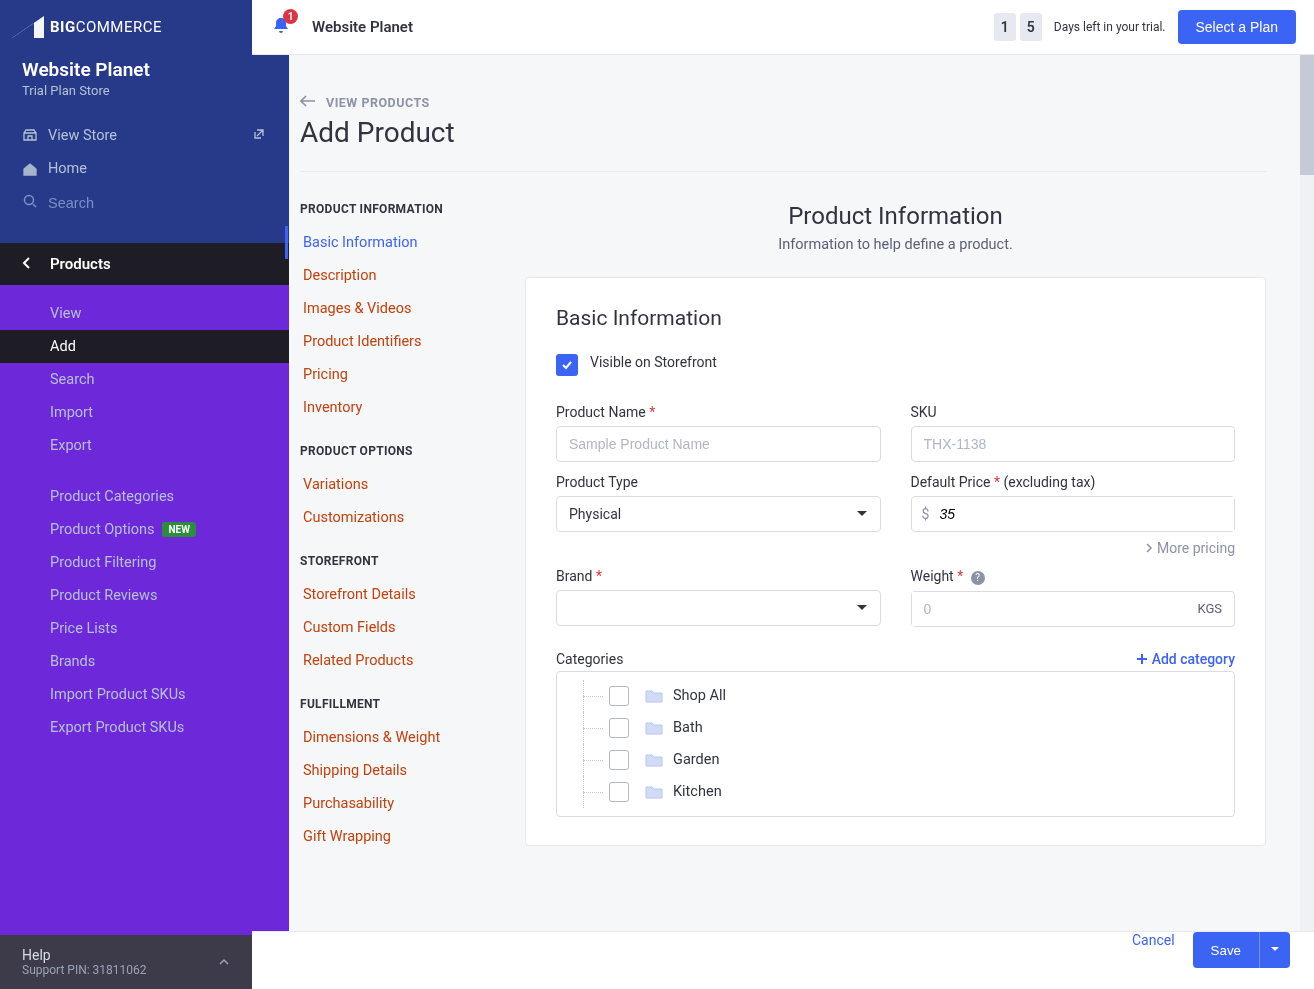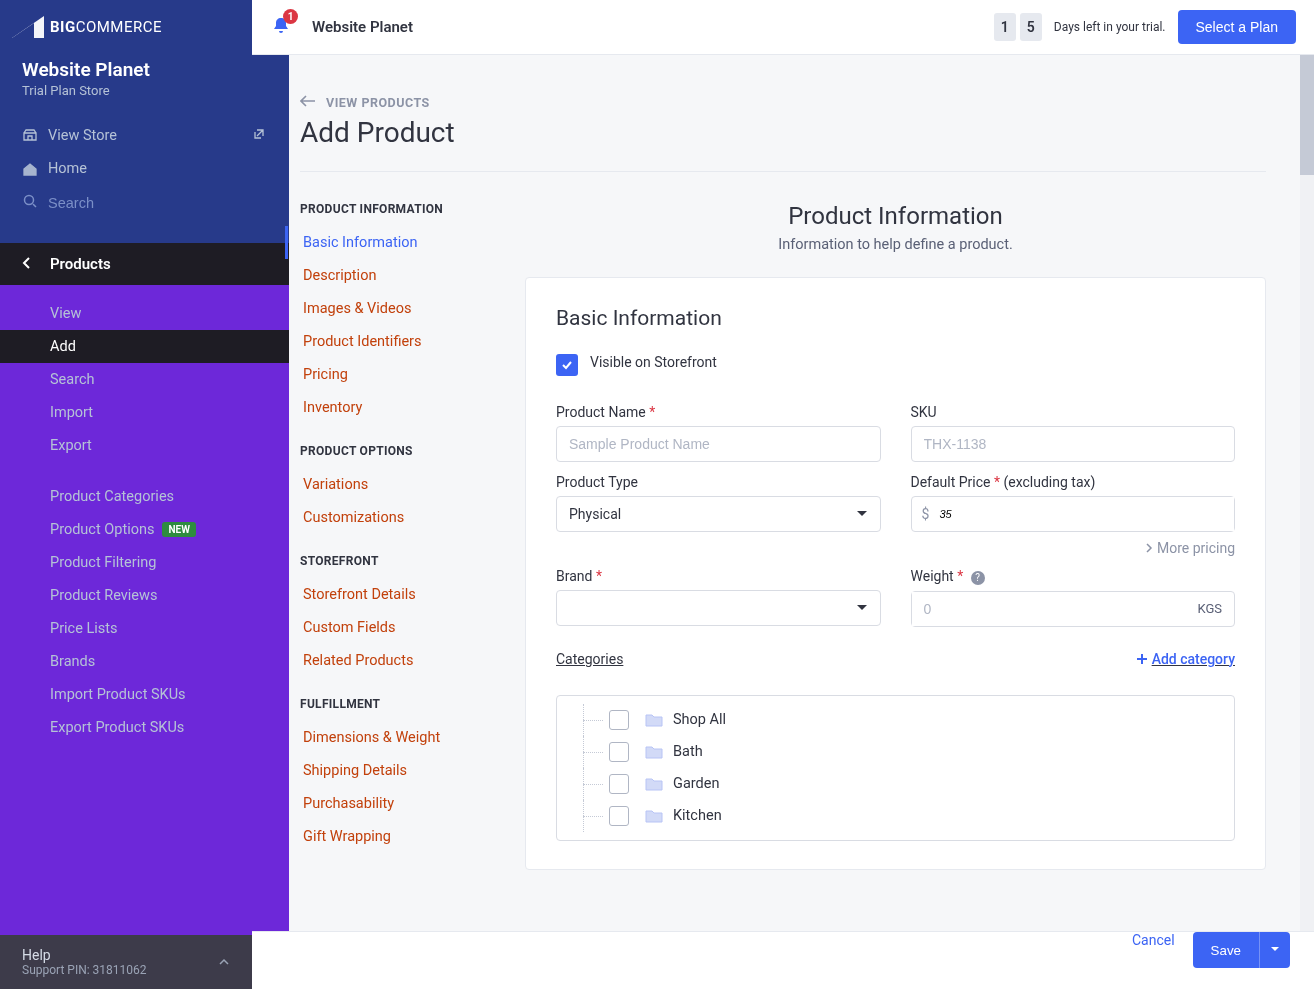--- a/index.html
+++ b/index.html
@@ -73,29 +73,29 @@
 
 .form-grid { display: grid; grid-template-columns: 1fr 1fr; gap: 12px 30px; }
 .form-field { }
 .form-label { font-size: 14px; color: #313440; margin-bottom: 6px; display: block; }
 .req { color: #db3643; }
 .form-input { width: 100%; height: 36px; border: 1px solid #d9dce3; border-radius: 4px; padding: 0 12px; font-size: 14px; color: #313440; outline: none; }
 .form-input::placeholder { color: #b0b6c4; }
 .form-select { width: 100%; height: 36px; border: 1px solid #d9dce3; border-radius: 4px; padding: 0 12px; font-size: 14px; color: #313440; display: flex; align-items: center; justify-content: space-between; cursor: pointer; background: #fff; }
 .input-prefix { display: flex; align-items: center; border: 1px solid #d9dce3; border-radius: 4px; height: 36px; }
 .input-prefix .prefix { padding: 0 10px; color: #8c93a6; }
-.input-prefix input { border: none; flex: 1; height: 100%; padding: 0 8px 0 0; outline: none; font-size: 11px; font-style: italic; }
+.input-prefix input { border: none; flex: 1; height: 100%; padding: 0 8px 0 0; outline: none; font-size: 14px; font-style: italic; }
 .input-suffix { display: flex; align-items: center; border: 1px solid #d9dce3; border-radius: 4px; height: 36px; }
 .input-suffix input { border: none; flex: 1; height: 100%; padding: 0 0 0 12px; outline: none; font-size: 14px; }
 .input-suffix input::placeholder { color: #b0b6c4; }
 .input-suffix .suffix { padding: 0 12px; color: #5a6076; font-size: 13px; }
 .more-pricing { text-align: right; color: #8c93a6; font-size: 14px; margin-top: 8px; cursor: pointer; display: flex; justify-content: flex-end; align-items: center; gap: 4px; }
 .help-icon { display: inline-flex; width: 14px; height: 14px; background: #8c93a6; color: #fff; border-radius: 50%; align-items: center; justify-content: center; font-size: 10px; margin-left: 4px; }
 
-.categories-header { display: flex; justify-content: space-between; align-items: center; margin-top: 24px; margin-bottom: 28px; text-decoration: underline; }
+.categories-header { display: flex; justify-content: space-between; align-items: center; margin-top: 24px; margin-bottom: 4px; }
 .add-category { color: #3c64f4; font-size: 14px; cursor: pointer; display: flex; align-items: center; gap: 4px; font-weight: 500; }
 .category-tree { border: 1px solid #d9dce3; border-radius: 4px; padding: 8px 0; }
 .tree-item { display: flex; align-items: center; padding: 6px 20px 6px 52px; position: relative; }
 .tree-line { position: absolute; left: 26px; top: 0; bottom: 0; border-left: 1px dotted #c5cad6; }
 .tree-branch { position: absolute; left: 26px; width: 20px; border-top: 1px dotted #c5cad6; top: 50%; }
 .tree-check { width: 20px; height: 20px; border: 1.5px solid #b0b6c4; border-radius: 3px; margin-right: 16px; cursor: pointer; }
 .folder-icon { color: #b8c4f5; margin-right: 10px; }
 .tree-label { color: #313440; font-size: 14.5px; }
 
 

